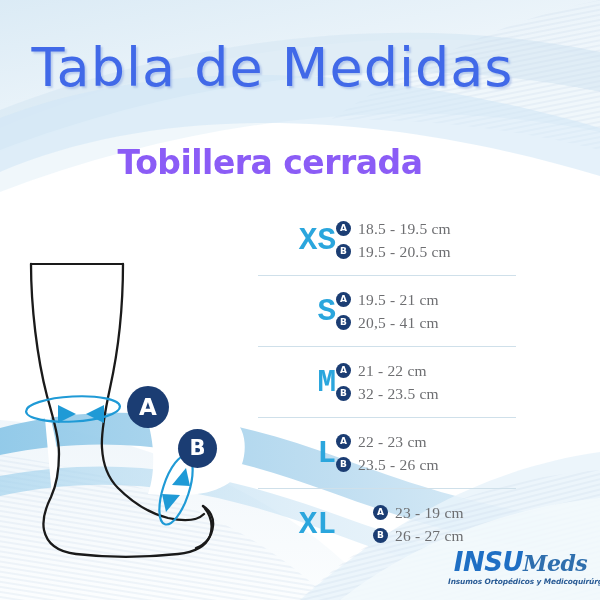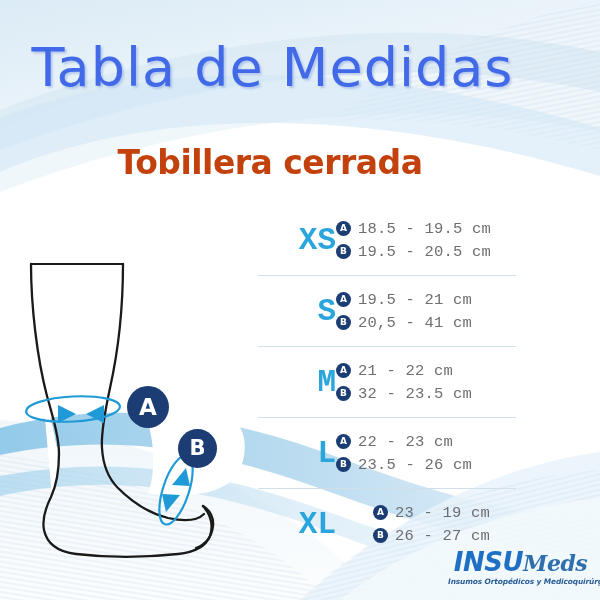--- a/index.html
+++ b/index.html
@@ -44,21 +44,21 @@
   .subtitle {
     position: absolute;
     left: 0;
     top: 143px;
     width: 540px;
     text-align: center;
     font-family: "DejaVu Sans", sans-serif;
     font-size: 33px;
     font-weight: bold;
     letter-spacing: -0.5px;
-    color: #c2410c;
+    color: #8b5cf6;
     white-space: nowrap;
   }
 
   
   .table {
     position: absolute;
     left: 258px;
     top: 205px;
     width: 258px;
   }
@@ -102,21 +102,21 @@
     font-family: "DejaVu Sans", sans-serif;
     font-size: 9px;
     font-weight: bold;
     display: flex;
     align-items: center;
     justify-content: center;
     flex: none;
     line-height: 1;
   }
   .meas-text {
-    font-family: Liberation Mono, monospace;
+    font-family: Liberation Serif, serif;
     font-size: 15.5px;
     color: #6d6e71;
     letter-spacing: 0.2px;
   }
 
   
   .badge-lg {
     position: absolute;
     border-radius: 50%;
     background: #1b3d73;

